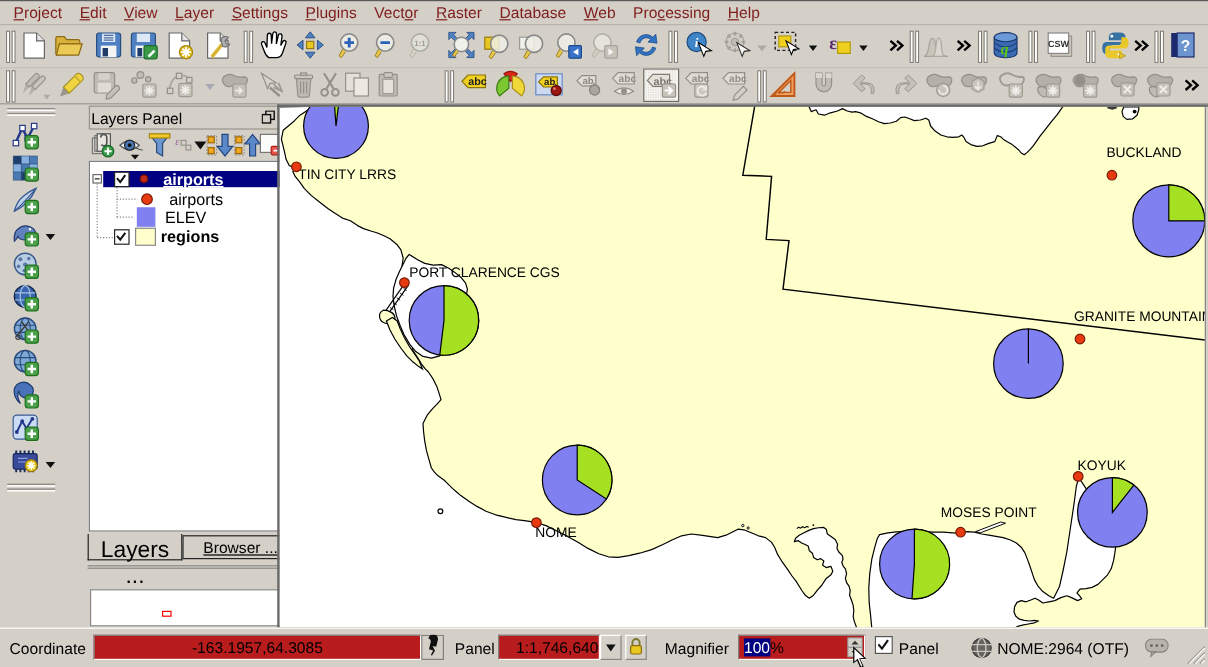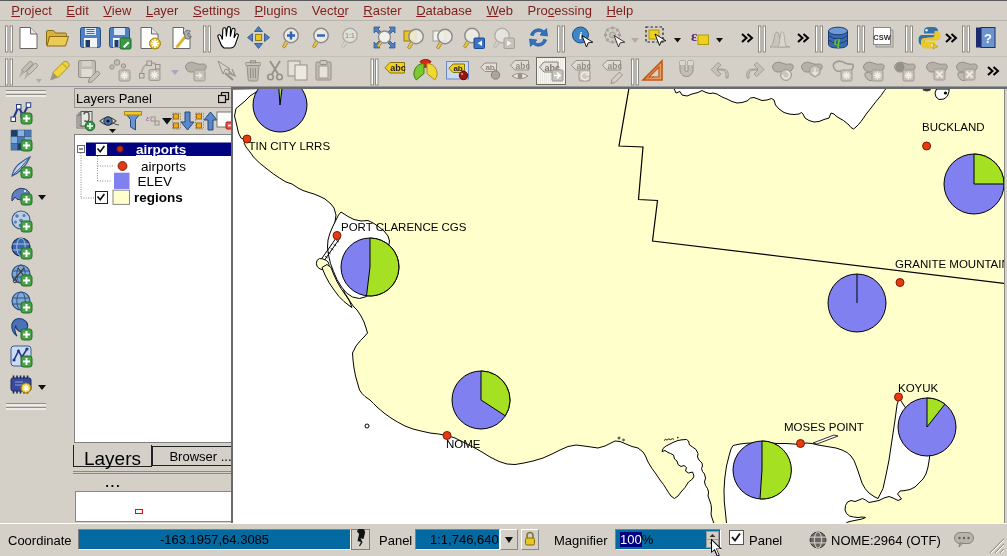--- a/index.html
+++ b/index.html
@@ -12,21 +12,21 @@
 #lefttb { position:absolute; left:0; top:88px; }
 #mapsvg { position:absolute; left:233px; top:89px; }
 .mapborder-v { position:absolute; left:231px; top:87px; width:2px; height:437px; background:#6a6a6a; }
 .mapborder-h { position:absolute; left:231px; top:87px; width:776px; height:2px; background:#6a6a6a; }
 .mapborder-r { position:absolute; left:1004px; top:89px; width:1px; height:434px; background:#8a8a8a; }
 .tbsep { position:absolute; left:0; top:86px; width:1007px; height:1px; background:#9a9a9a; }
 .panel { position:absolute; left:53px; top:88px; width:178px; height:436px; background:#d4d0c8;margin-left:20px; }
 .ptree { position:absolute; left:1px; top:46px; width:175px; height:309px; background:#fff; border:1px solid #808080; }
 .statusbar { position:absolute; left:0; top:523px; width:1007px; height:33px; background:#d4d0c8; border-top:1px solid #fff; font-size:13px; }
 .sb-item { position:absolute; top:7px; }
-.sunken { background:#0369a1; border-top:1px solid #808080; border-left:1px solid #808080; border-bottom:1px solid #fff; border-right:1px solid #fff; }
+.sunken { background:#b91c1c; border-top:1px solid #808080; border-left:1px solid #808080; border-bottom:1px solid #fff; border-right:1px solid #fff; }
 </style>
 </head>
 <body>
 <div class="menubar">
  <span><u>P</u>roject</span>
     <span><u>E</u>dit</span>
     <span><u>V</u>iew</span>
     <span><u>L</u>ayer</span>
     <span><u>S</u>ettings</span>
     <span><u>P</u>lugins</span>
@@ -586,21 +586,21 @@
    <rect x="39" y="37.7" width="15.5" height="16.3" fill="#8080f0"></rect>
    <text x="62.5" y="50.5" font-size="13.5" fill="#000">ELEV</text>
 
    <rect x="20.5" y="56.5" width="12" height="12" fill="#fff" stroke="#222"></rect>
       <path d="M22.5,61.5 l2.7,3.2 4.2,-5.7" fill="none" stroke="#111" stroke-width="1.7"></path>
    <rect x="38" y="55.2" width="16.5" height="14.2" fill="#ffffcc" stroke="#888"></rect>
    <text x="59" y="67" font-size="13.5" font-weight="bold" fill="#000">regions</text>
  </svg>
 
  <div style="position:absolute;left:0px;top:357px;width:79px;height:22px;background:#d4d0c8;border:1px solid #222;border-top:none;font-size:19px;text-align:center;padding-top:3px;">Layers ...</div>
- <div style="position:absolute;left:79px;top:358px;width:97px;height:20px;background:#d4d0c8;border:1px solid #222;font-size:13px;text-align:center;padding-top:2px;">Browser ...</div>
+ <div style="position:absolute;left:79px;top:358px;width:97px;height:20px;background:#d4d0c8;border:1px solid #222;font-size:13px;text-align:center;padding-top:2px;text-decoration:underline;">Browser ...</div>
 
  <div style="position:absolute;left:0;top:383px;width:178px;height:3px;border-top:1px solid #888;border-bottom:1px solid #888;"></div>
 
 
  <div style="position:absolute;left:2px;top:403px;width:174px;height:31px;background:#fff;border:1px solid #888;">
    <div style="position:absolute;left:59px;top:17px;width:8px;height:5px;border:1.5px solid #f00;"></div>
  </div>
 </div>
 
 <svg id="mapsvg" width="771" height="434" viewBox="233 89 771 434" xmlns="http://www.w3.org/2000/svg">

